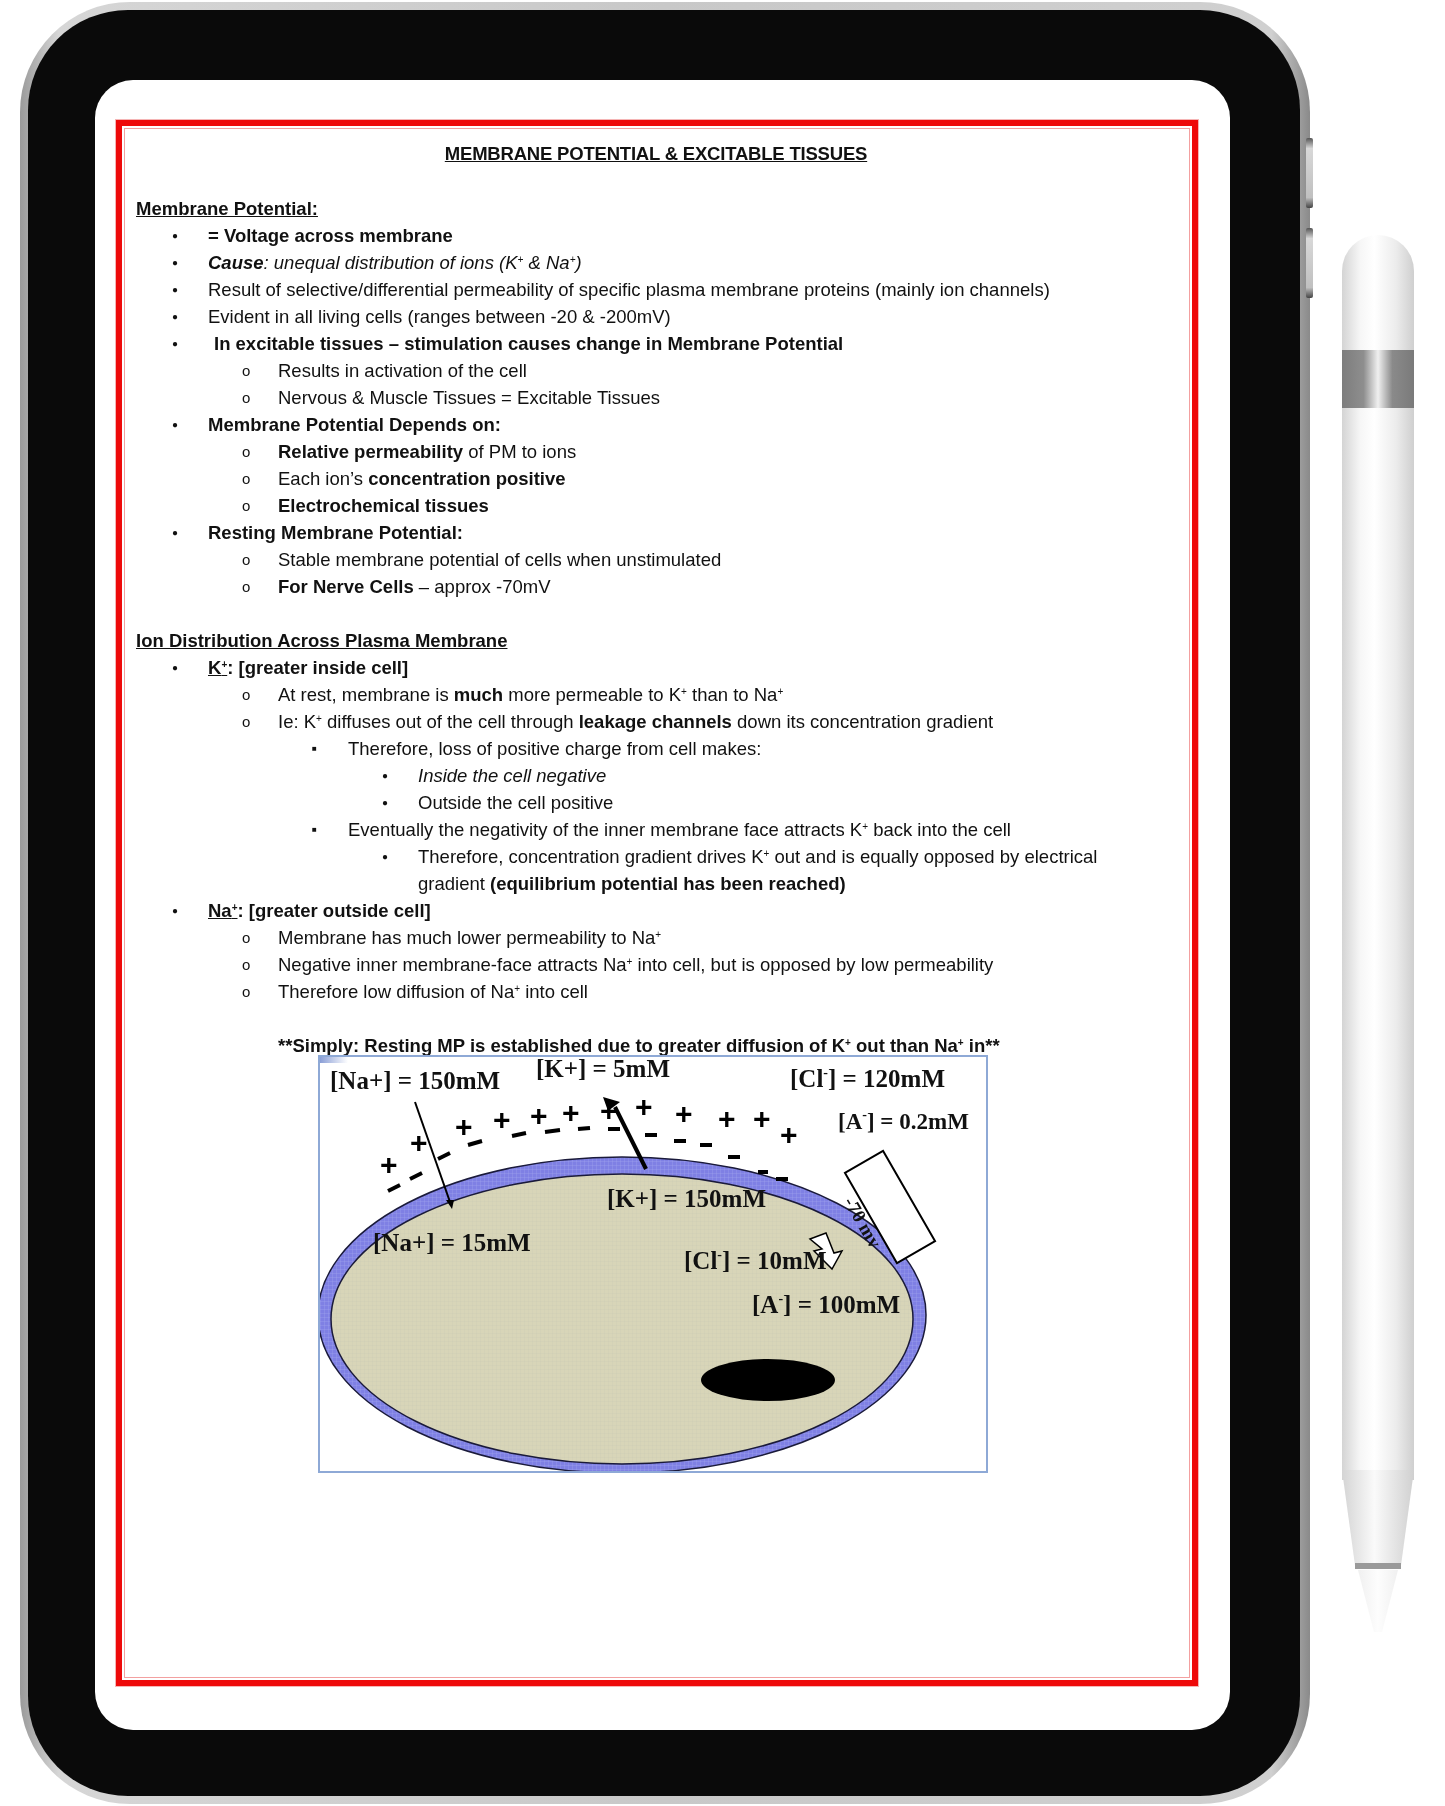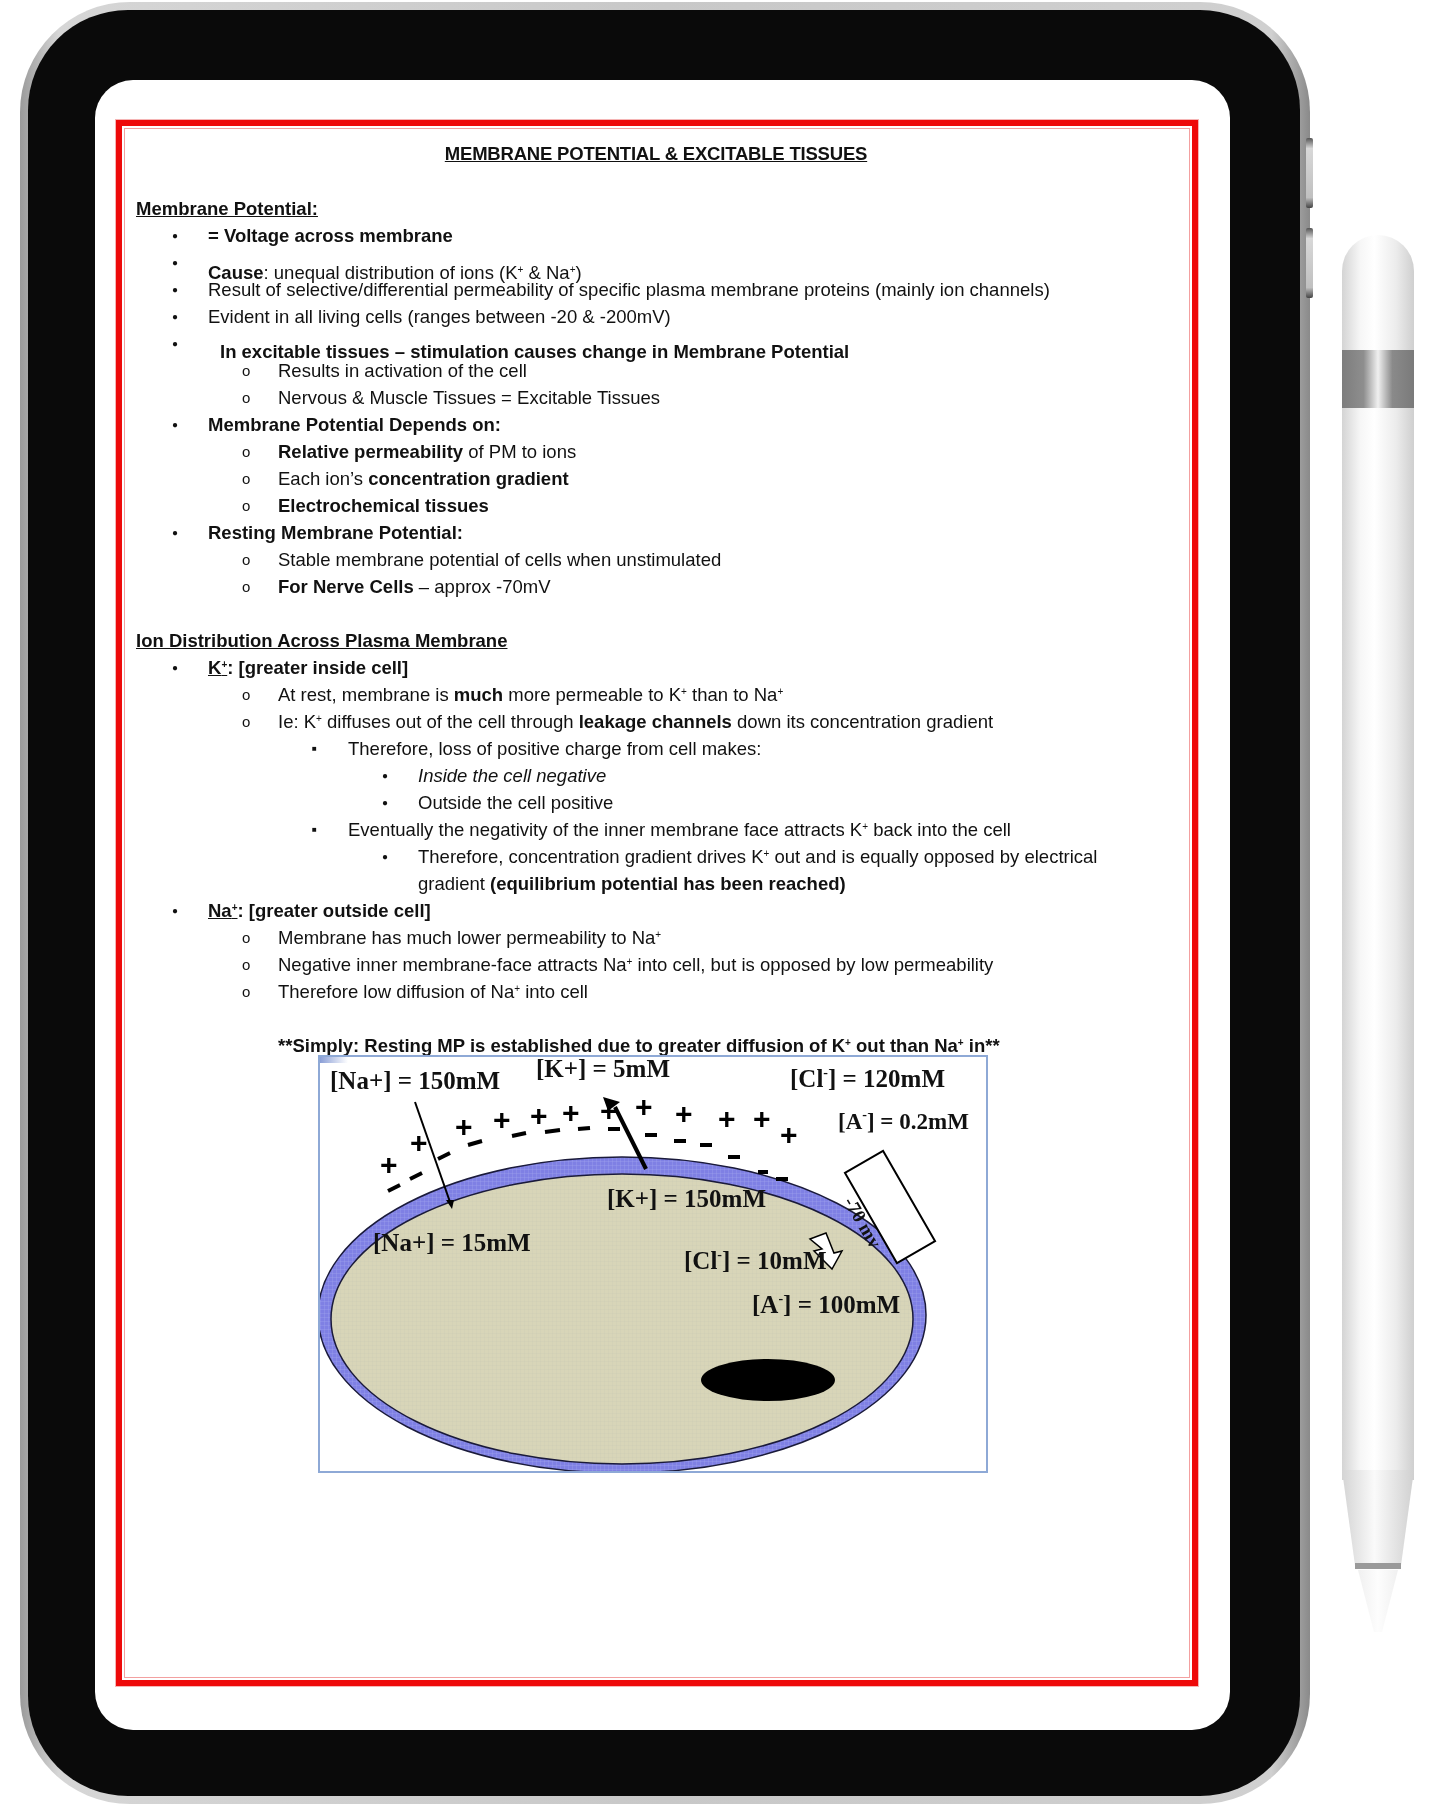--- a/index.html
+++ b/index.html
@@ -52,37 +52,37 @@
 <div class="tablet-bezel"></div>
 <div class="screen"></div>
 
 <div class="page-frame"></div>
 
 <div class="doc" id="doc">
   <div class="doc-title">MEMBRANE POTENTIAL &amp; EXCITABLE TISSUES</div>
 <div class="line heading" style="top: 58px; left: 0px;">Membrane Potential:</div>
     <div class="line" style="top: 85px; left: 72px;"><span class="b">= Voltage across membrane</span></div>
     <div class="bullet" style="top: 85px; left: 36px; font-size: 10px;">●</div>
-    <div class="line" style="top: 122px; left: 72px;"><span class="b">Cause</span>: unequal distribution of ions (K<sup>+</sup> &amp; Na<sup>+</sup>)</div>
+    <div class="line" style="top: 112px; left: 72px; font-style: italic;"><span class="b">Cause</span>: unequal distribution of ions (K<sup>+</sup> &amp; Na<sup>+</sup>)</div>
     <div class="bullet" style="top: 112px; left: 36px; font-size: 10px;">●</div>
     <div class="line" style="top: 139px; left: 72px;">Result of selective/differential permeability of specific plasma membrane proteins  (mainly ion channels)</div>
     <div class="bullet" style="top: 139px; left: 36px; font-size: 10px;">●</div>
     <div class="line" style="top: 166px; left: 72px;">Evident in all living cells (ranges between -20 &amp; -200mV)</div>
     <div class="bullet" style="top: 166px; left: 36px; font-size: 10px;">●</div>
-    <div class="line" style="top: 193px; left: 84px; margin-top: 8px;"><span class="b">In excitable tissues – stimulation causes change in Membrane Potential</span></div>
+    <div class="line" style="top: 193px; left: 78px;"><span class="b">In excitable tissues – stimulation causes change in Membrane Potential</span></div>
     <div class="bullet" style="top: 193px; left: 36px; font-size: 10px;">●</div>
     <div class="line" style="top: 220px; left: 142px;">Results in activation of the cell</div>
     <div class="bullet" style="top: 220px; left: 106px; font-size: 15px;">o</div>
     <div class="line" style="top: 247px; left: 142px;">Nervous &amp; Muscle Tissues = Excitable Tissues</div>
     <div class="bullet" style="top: 247px; left: 106px; font-size: 15px;">o</div>
     <div class="line" style="top: 274px; left: 72px;"><span class="b">Membrane Potential Depends on:</span></div>
     <div class="bullet" style="top: 274px; left: 36px; font-size: 10px;">●</div>
     <div class="line" style="top: 301px; left: 142px;"><span class="b">Relative permeability</span> of PM to ions</div>
     <div class="bullet" style="top: 301px; left: 106px; font-size: 15px;">o</div>
-    <div class="line" style="top: 328px; left: 142px;">Each ion’s <span class="b">concentration gradient</span></div>
+    <div class="line" style="top: 328px; left: 142px;">Each ion’s <span class="b">concentration positive</span></div>
     <div class="bullet" style="top: 328px; left: 106px; font-size: 15px;">o</div>
     <div class="line" style="top: 355px; left: 142px;"><span class="b">Electrochemical tissues</span></div>
     <div class="bullet" style="top: 355px; left: 106px; font-size: 15px;">o</div>
     <div class="line" style="top: 382px; left: 72px;"><span class="b">Resting Membrane Potential:</span></div>
     <div class="bullet" style="top: 382px; left: 36px; font-size: 10px;">●</div>
     <div class="line" style="top: 409px; left: 142px;">Stable membrane potential of cells when unstimulated</div>
     <div class="bullet" style="top: 409px; left: 106px; font-size: 15px;">o</div>
     <div class="line" style="top: 436px; left: 142px;"><span class="b">For Nerve Cells</span> – approx -70mV</div>
     <div class="bullet" style="top: 436px; left: 106px; font-size: 15px;">o</div>
     <div class="line heading" style="top: 490px; left: 0px;">Ion Distribution Across Plasma Membrane</div>

